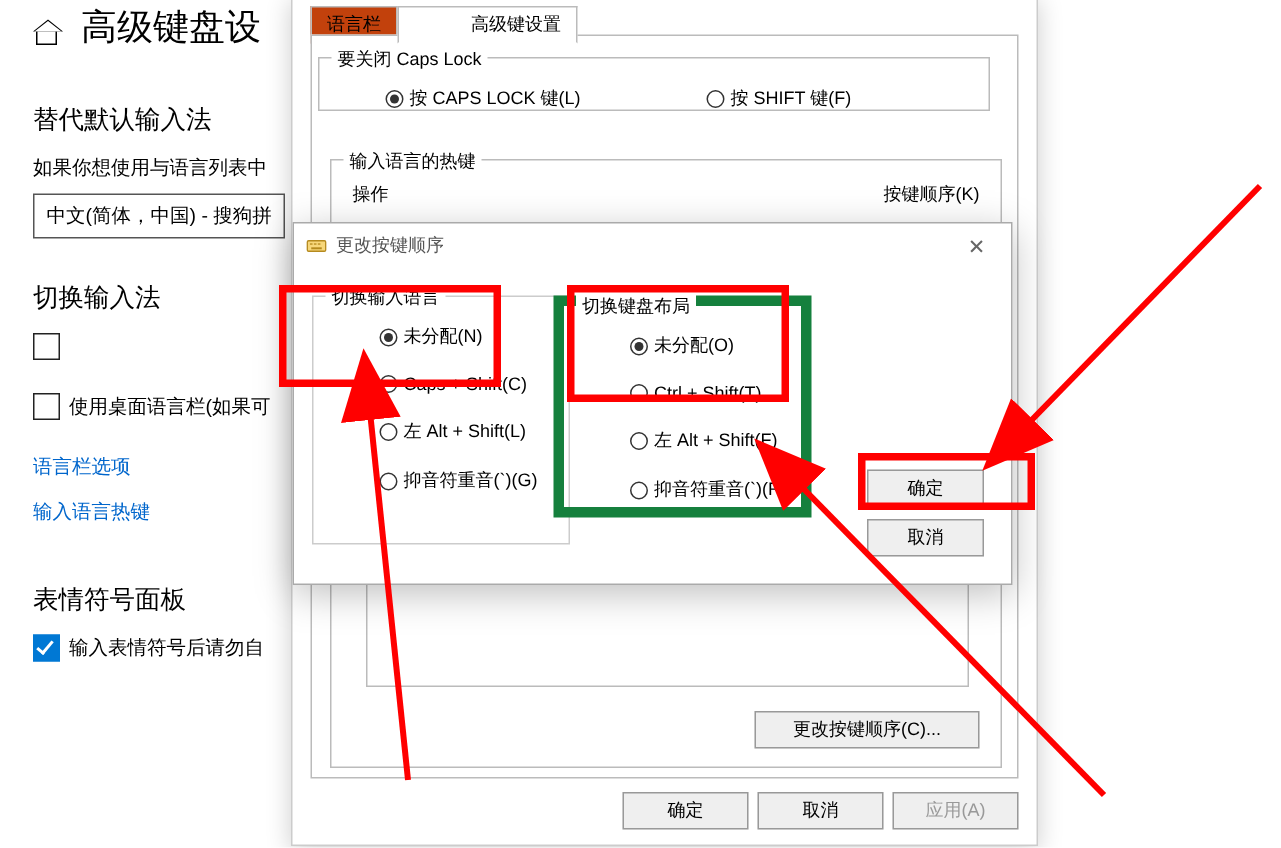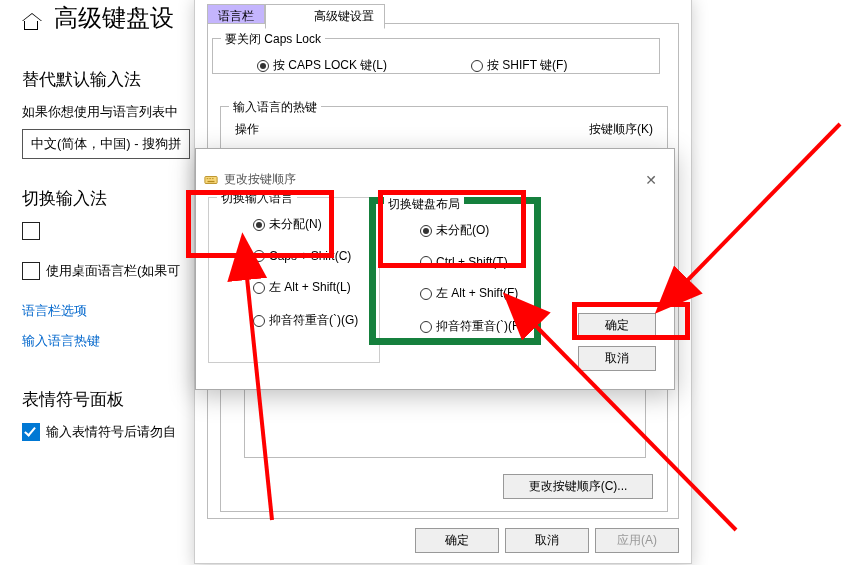--- a/index.html
+++ b/index.html
@@ -122,21 +122,21 @@
   }
   .tabs {
     position: absolute;
     left: 12px; top: 6px;
     display: flex;
     font-size: 12px;
   }
   .tab {
     padding: 3px 10px;
     border: 1px solid #bbb;
-    background: #c4b5fd;
+    background: #c2410c;
     position: relative;
     top: 1px;
   }
   .tab.active {
     background: #fff;
     border-bottom-color: #fff;
     z-index: 2;
     padding-left: 48px;
   }
   .tab-body {
@@ -204,21 +204,21 @@
     left: 195px; top: 148px;
     width: 480px; height: 242px;
     background: #fff;
     border: 1px solid #aaa;
     box-shadow: 0 6px 24px rgba(0,0,0,0.25);
     z-index: 10;
   }
   .sd-title {
     display: flex;
     align-items: center;
-    padding: 22px 8px;
+    padding: 6px 8px;
     font-size: 12px;
     color: #555;
     gap: 6px;
   }
   .sd-close {
     margin-left: auto;
     width: 30px;
     text-align: center;
     color: #666;
     font-size: 14px;

